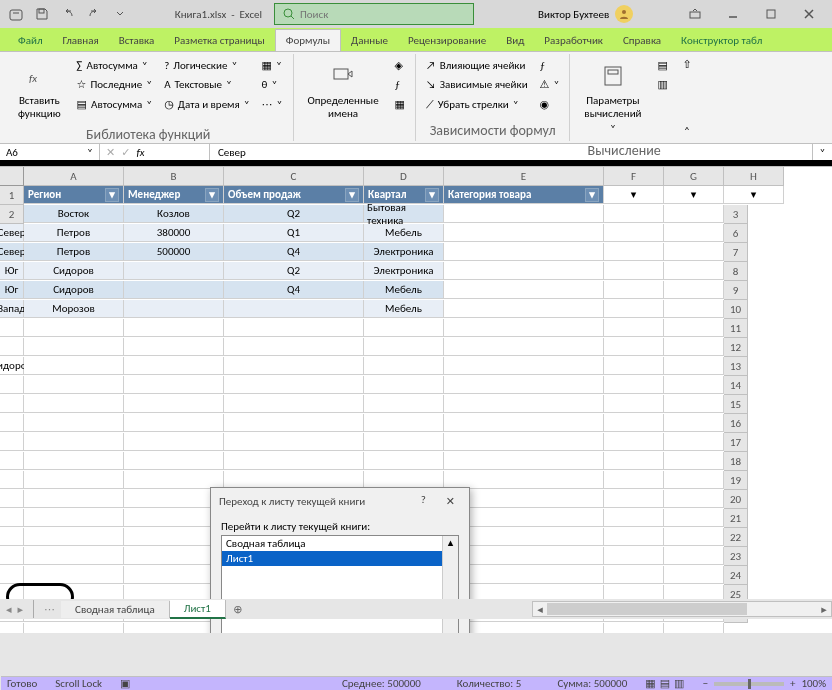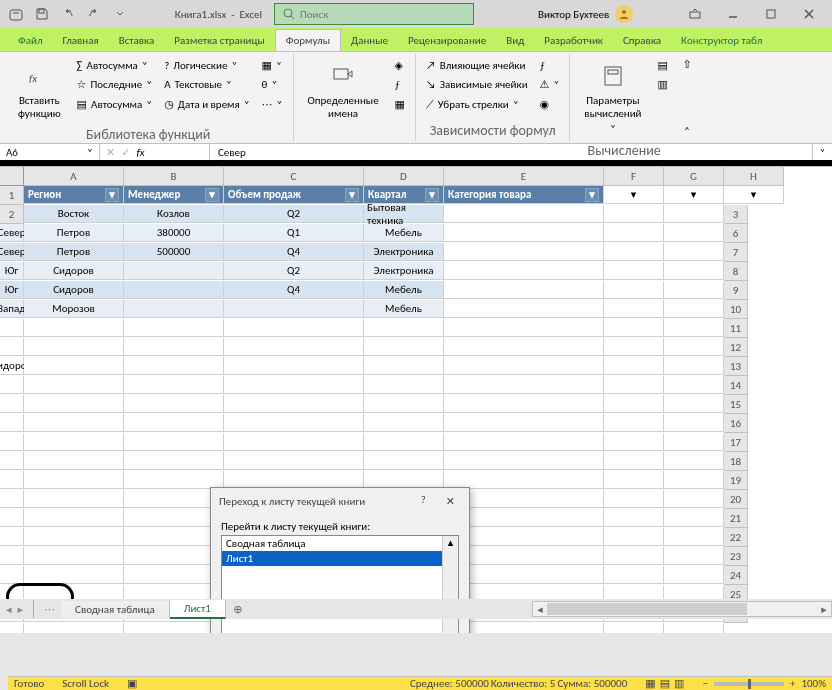--- a/index.html
+++ b/index.html
@@ -62,22 +62,22 @@
 .st-sep{border-left:1px solid #aaa;height:18px;margin:0 4px}
 .st-tab{padding:2px 14px;border-right:1px solid #bbb;background:#eee;color:#444}
 .st-tab.active{background:#fff;border-bottom:2px solid #217346;color:#217346}
 .st-add{width:24px;display:flex;align-items:center;justify-content:center;color:#666}
 .st-scroll{margin-left:auto;display:flex;align-items:center;gap:0}
 .hscroll{width:300px;height:16px;background:#f0f0f0;border:1px solid #c0c0c0;position:relative;display:flex;align-items:center}
 .hscroll .thumb{position:absolute;left:14px;width:200px;height:12px;background:#cdcdcd}
 .hscroll .arrL,.hscroll .arrR{width:14px;text-align:center;color:#666}
 .hscroll .arrR{margin-left:auto}
 
-.statusbar{position:absolute;bottom:0;left:8px;right:0;height:14px;background:#fde047;border-top:1px solid #c0c0c0;display:flex;align-items:center;padding:0 6px;gap:18px;color:#444;font-size:10px}
-.statusbar .stats{margin-left:auto;display:flex;gap:2px}
+.statusbar{position:absolute;bottom:0;left:1px;right:0;height:14px;background:#c4b5fd;border-top:1px solid #c0c0c0;display:flex;align-items:center;padding:0 6px;gap:18px;color:#444;font-size:10px}
+.statusbar .stats{margin-left:auto;display:flex;gap:36px}
 .statusbar .views{display:flex;gap:4px}
 .statusbar .zoom{display:flex;align-items:center;gap:6px}
 .zoom-track{width:70px;height:4px;background:#bbb;position:relative}
 .zoom-track .zt{position:absolute;left:34px;top:-3px;width:3px;height:10px;background:#666}
 
 svg{display:block}
 </style>
 </head>
 <body>
 

